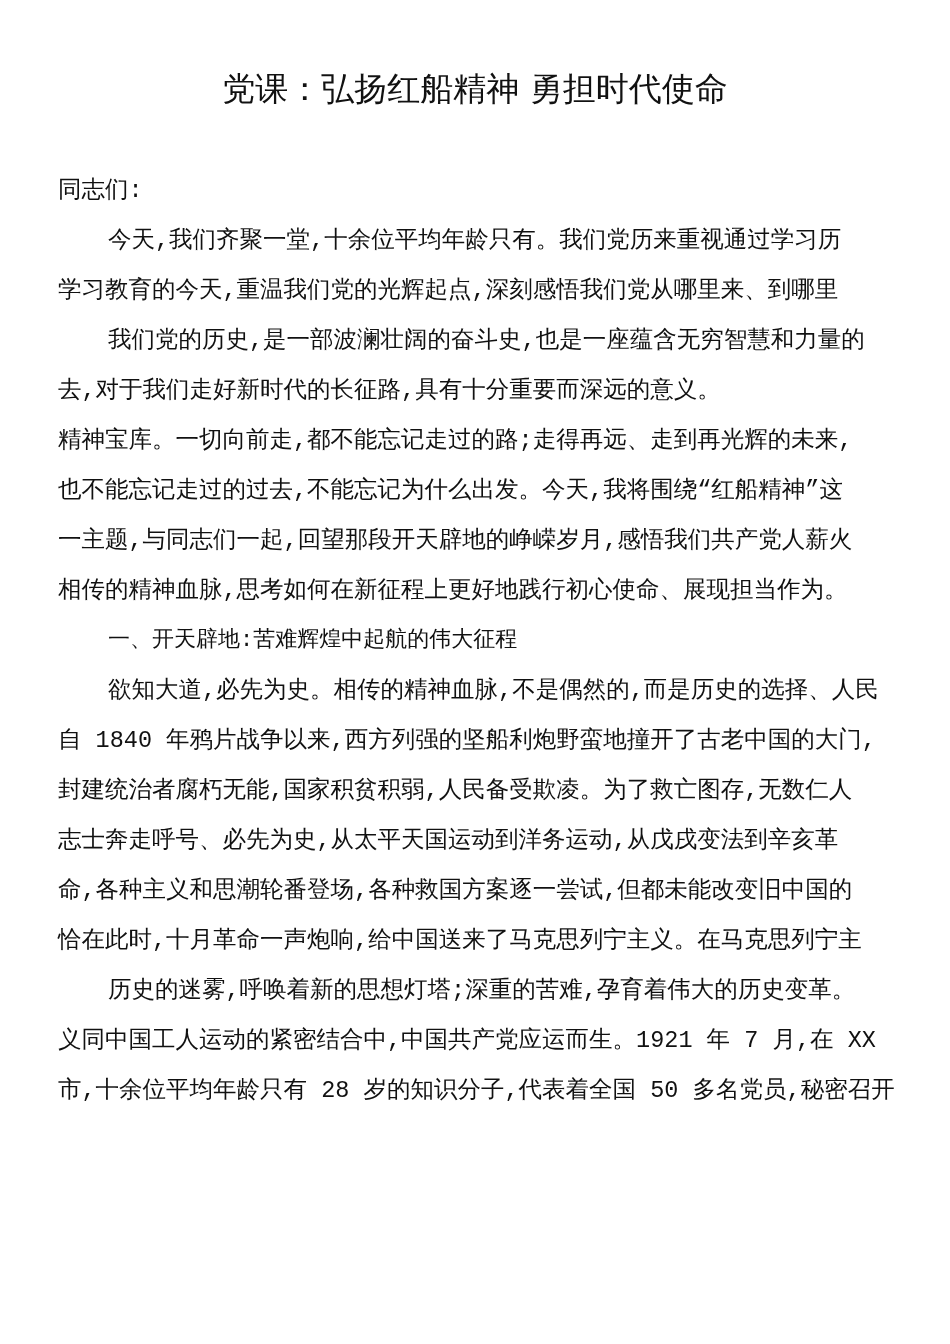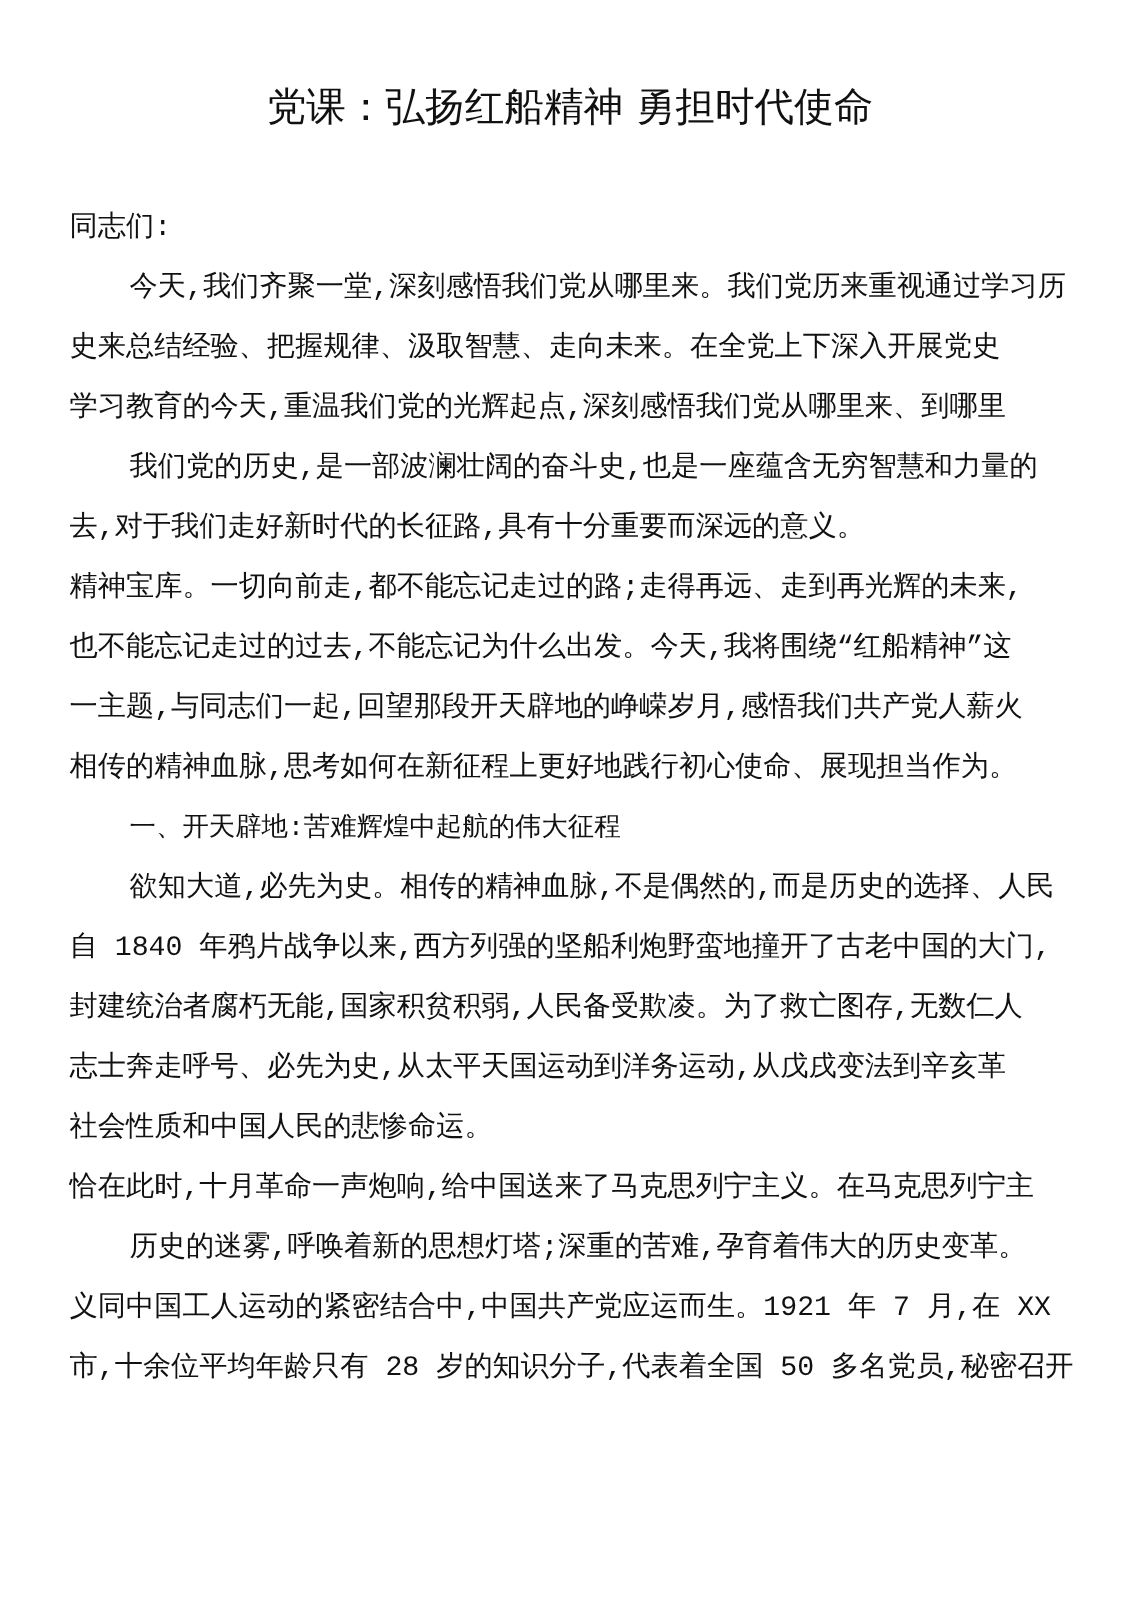--- a/index.html
+++ b/index.html
@@ -15,34 +15,33 @@
   .heading { font-size: 22px; }
 </style>
 </head>
 <body>
 
 <div class="page">
   <div class="title">党课：弘扬红船精神 勇担时代使命</div>
   <div class="body">
     <div class="line">同志们:</div>
     <div id="lines">
-        <div class="line indent">今天,我们齐聚一堂,深刻感悟我们党从哪里来。我们党历来重视通过学习历</div>
-        <div class="line">史来总结经验、把握规律、汲取智慧、走向未来。在全党上下深入开展党史</div>
+        <div class="line indent">今天,我们齐聚一堂,十余位平均年龄只有。我们党历来重视通过学习历</div>
         <div class="line">学习教育的今天,重温我们党的光辉起点,深刻感悟我们党从哪里来、到哪里</div>
         <div class="line indent">我们党的历史,是一部波澜壮阔的奋斗史,也是一座蕴含无穷智慧和力量的</div>
         <div class="line">去,对于我们走好新时代的长征路,具有十分重要而深远的意义。</div>
         <div class="line">精神宝库。一切向前走,都不能忘记走过的路;走得再远、走到再光辉的未来,</div>
         <div class="line">也不能忘记走过的过去,不能忘记为什么出发。今天,我将围绕“红船精神”这</div>
         <div class="line">一主题,与同志们一起,回望那段开天辟地的峥嵘岁月,感悟我们共产党人薪火</div>
         <div class="line">相传的精神血脉,思考如何在新征程上更好地践行初心使命、展现担当作为。</div>
         <div class="line indent heading">一、开天辟地:苦难辉煌中起航的伟大征程</div>
         <div class="line indent">欲知大道,必先为史。相传的精神血脉,不是偶然的,而是历史的选择、人民</div>
         <div class="line">自 1840 年鸦片战争以来,西方列强的坚船利炮野蛮地撞开了古老中国的大门,</div>
         <div class="line">封建统治者腐朽无能,国家积贫积弱,人民备受欺凌。为了救亡图存,无数仁人</div>
         <div class="line">志士奔走呼号、必先为史,从太平天国运动到洋务运动,从戊戌变法到辛亥革</div>
-        <div class="line">社会性质和中国人民的悲惨命运。</div>
+        <div class="line">命,各种主义和思潮轮番登场,各种救国方案逐一尝试,但都未能改变旧中国的</div>
         <div class="line">恰在此时,十月革命一声炮响,给中国送来了马克思列宁主义。在马克思列宁主</div>
         <div class="line indent">历史的迷雾,呼唤着新的思想灯塔;深重的苦难,孕育着伟大的历史变革。</div>
         <div class="line">义同中国工人运动的紧密结合中,中国共产党应运而生。1921 年 7 月,在 XX</div>
         <div class="line">市,十余位平均年龄只有 28 岁的知识分子,代表着全国 50 多名党员,秘密召开</div>
       </div>
   </div>
 </div>
 
 </body></html>

